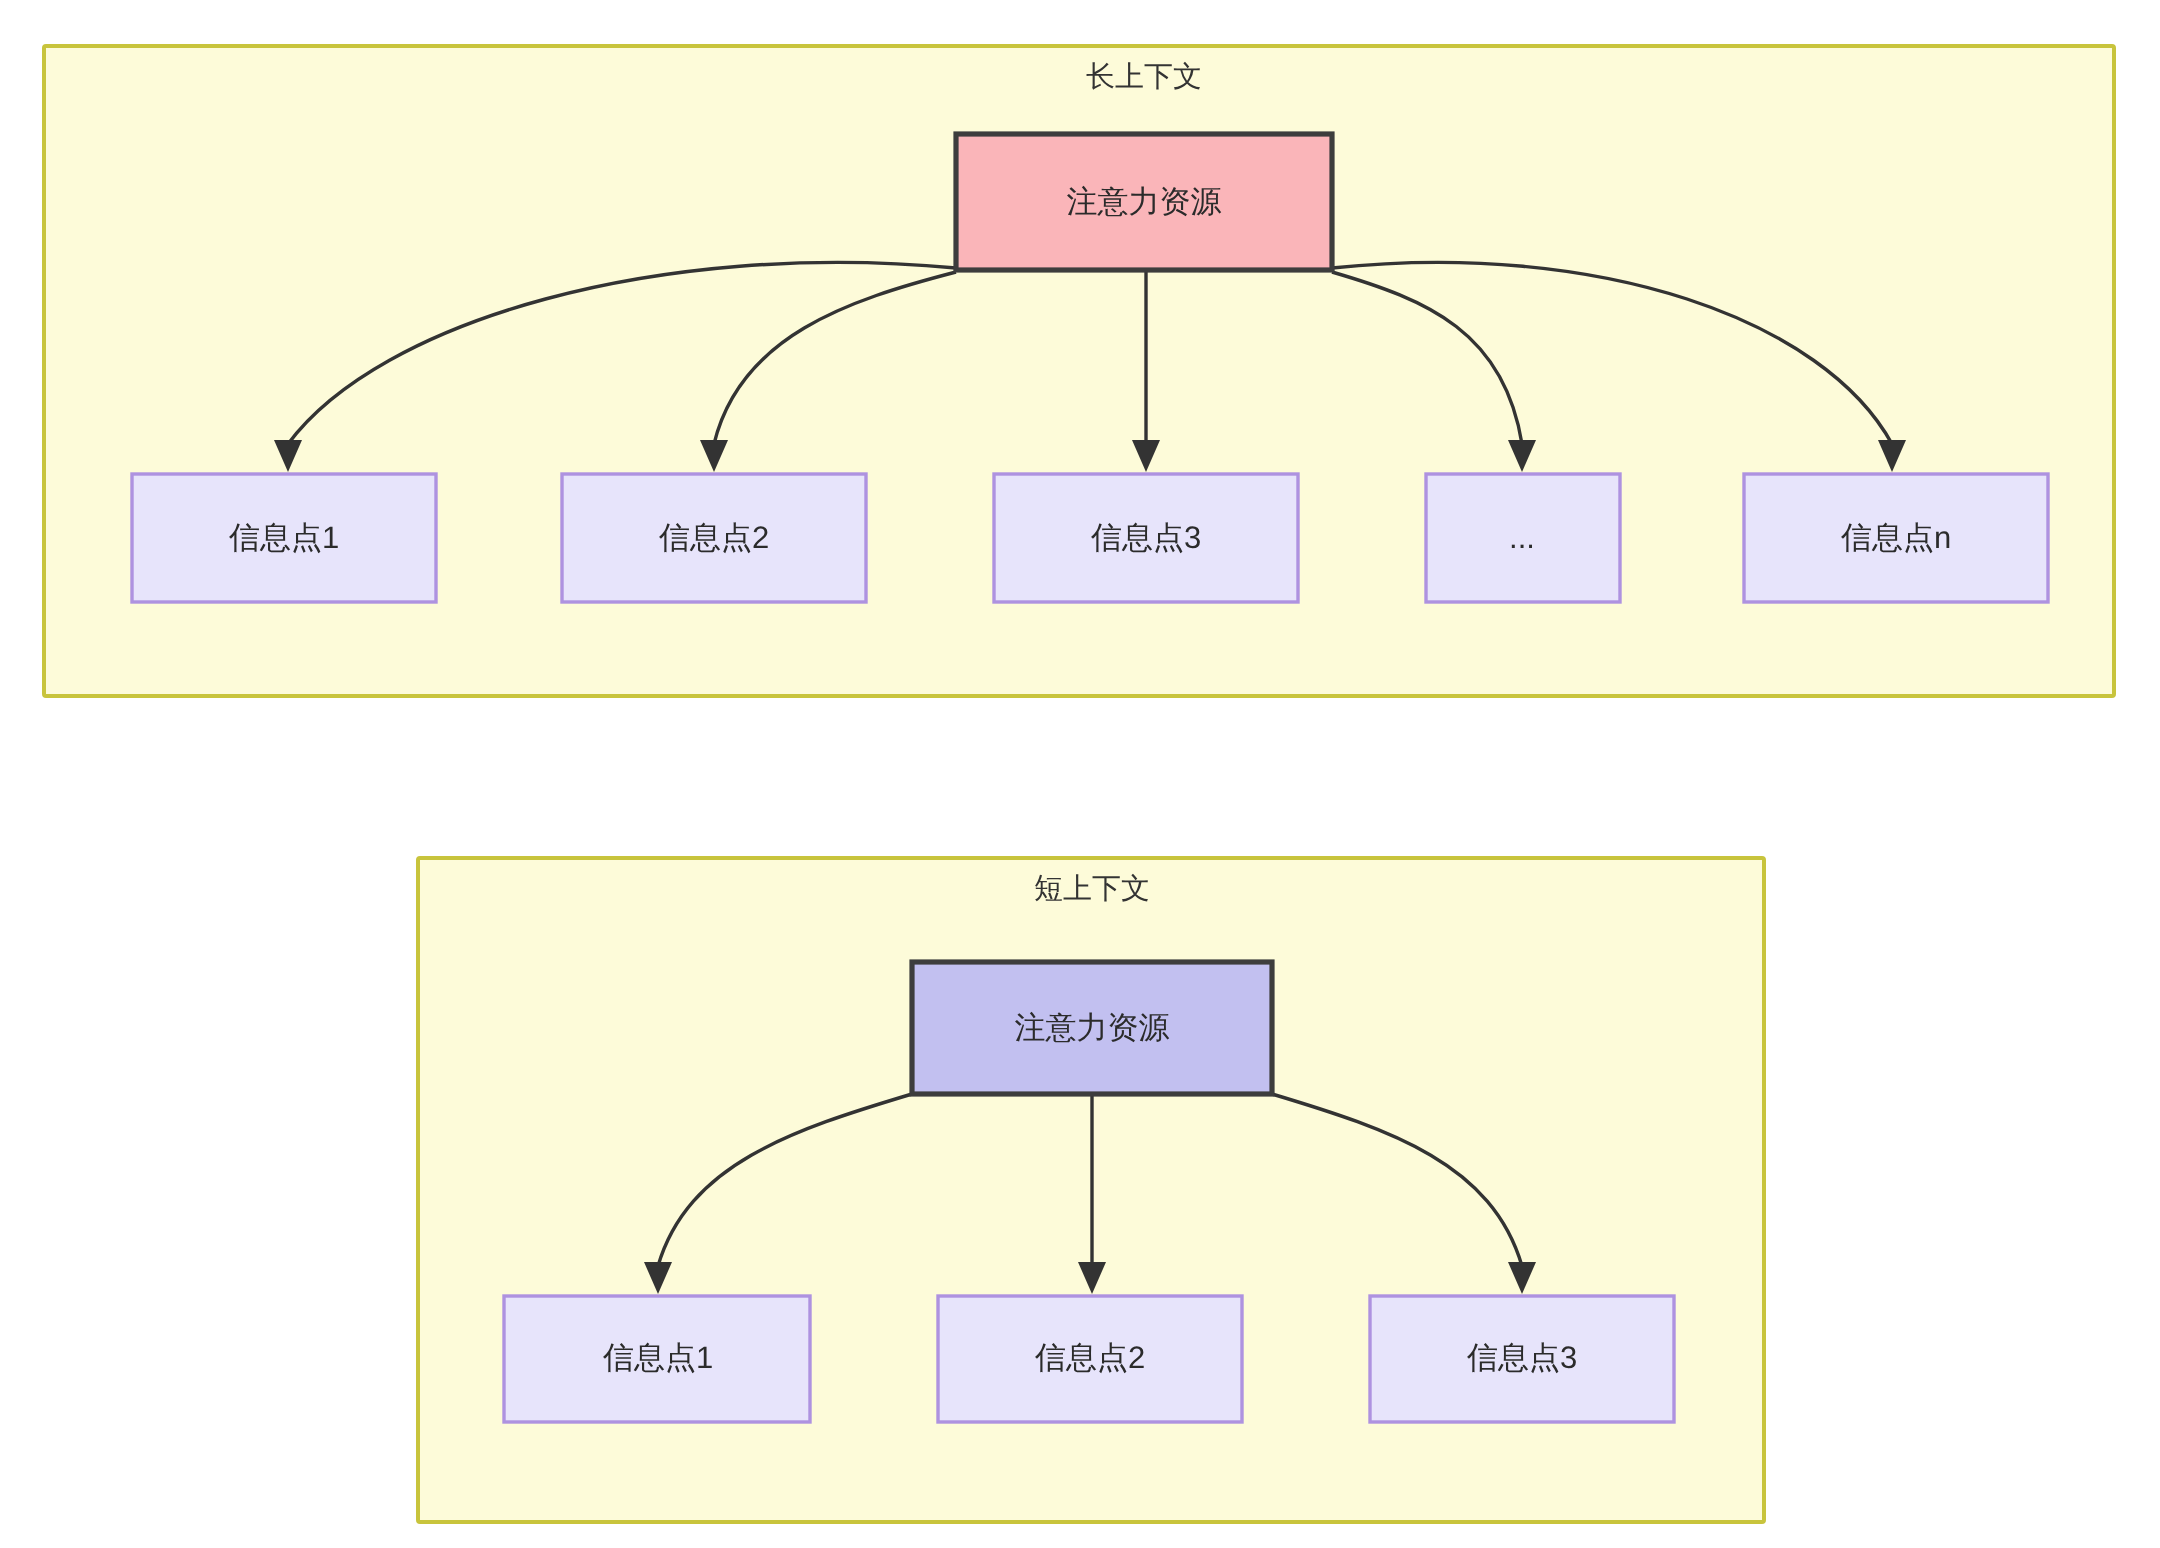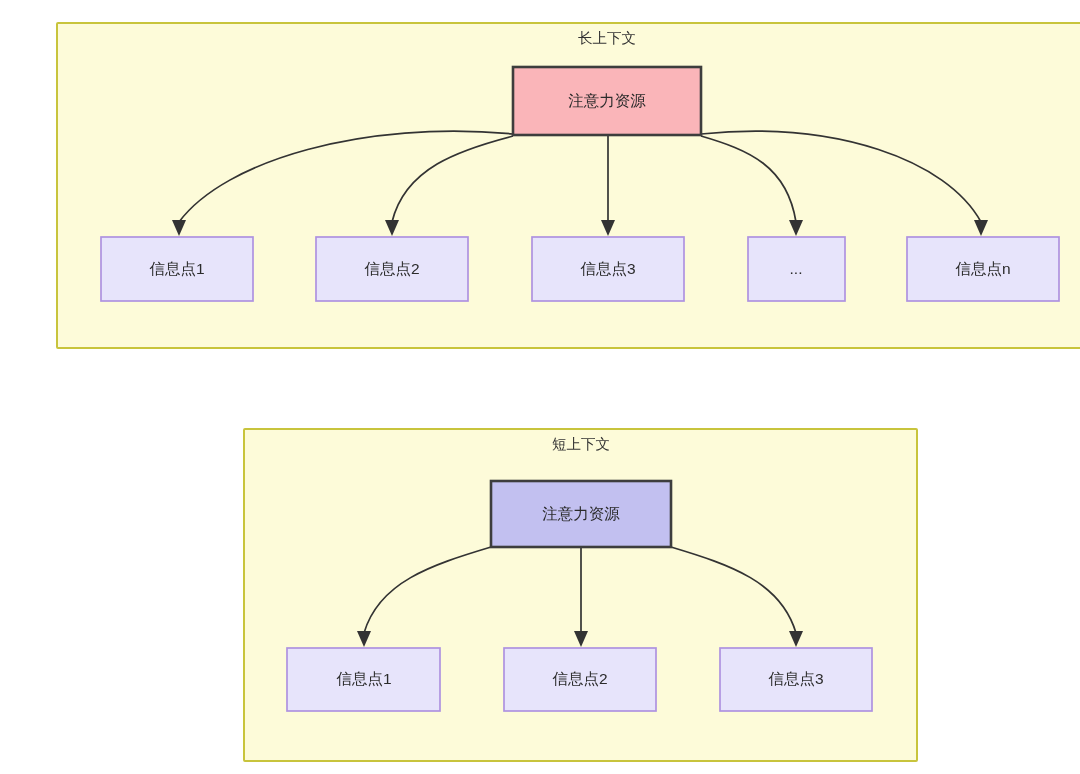--- a/index.html
+++ b/index.html
@@ -13,21 +13,20 @@
     position: relative;
     font-family: "Liberation Sans", "DejaVu Sans", sans-serif;
     overflow: hidden;
   }
   #diagram-root {
     position: absolute;
     left: 0;
     top: 0;
     width: 948px;
     height: 774px;
-    padding-left: 35px;
   }
   svg.diagram-svg {
     display: block;
     width: 1080px;
     height: 774px;
   }
   .group-frame {
     fill: #fdfbd9;
     stroke: #c8c43c;
     stroke-width: 2;

